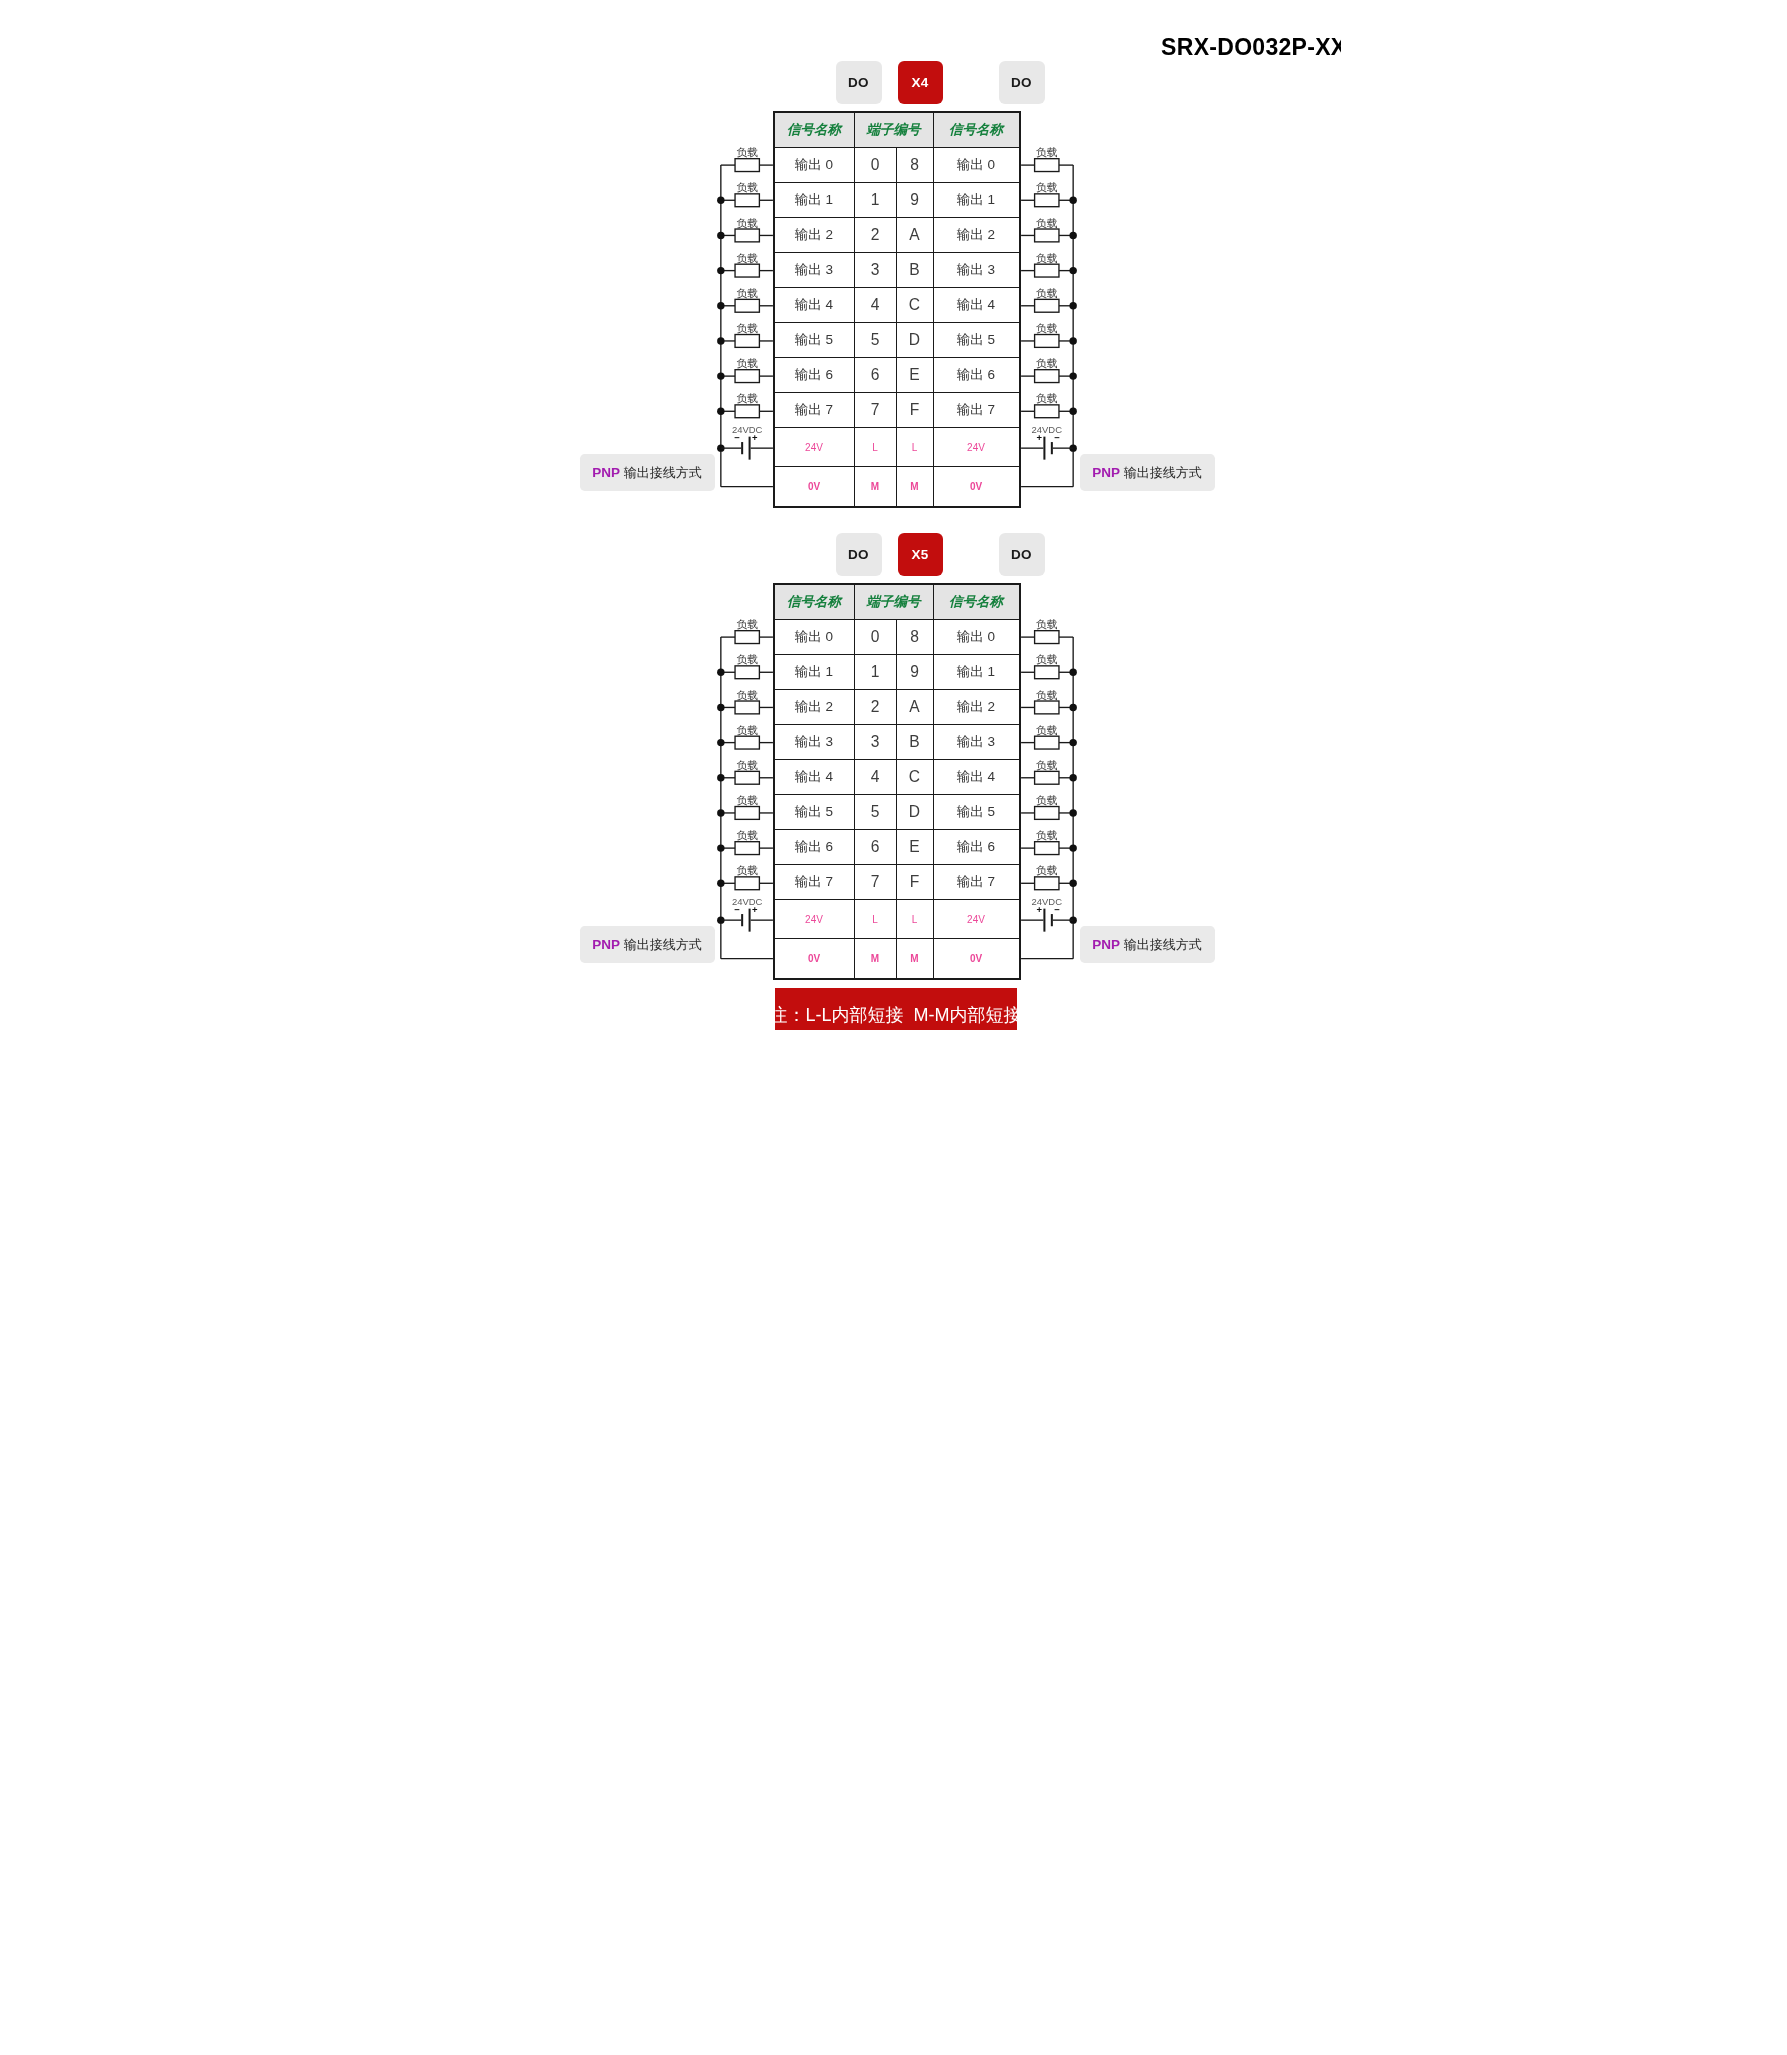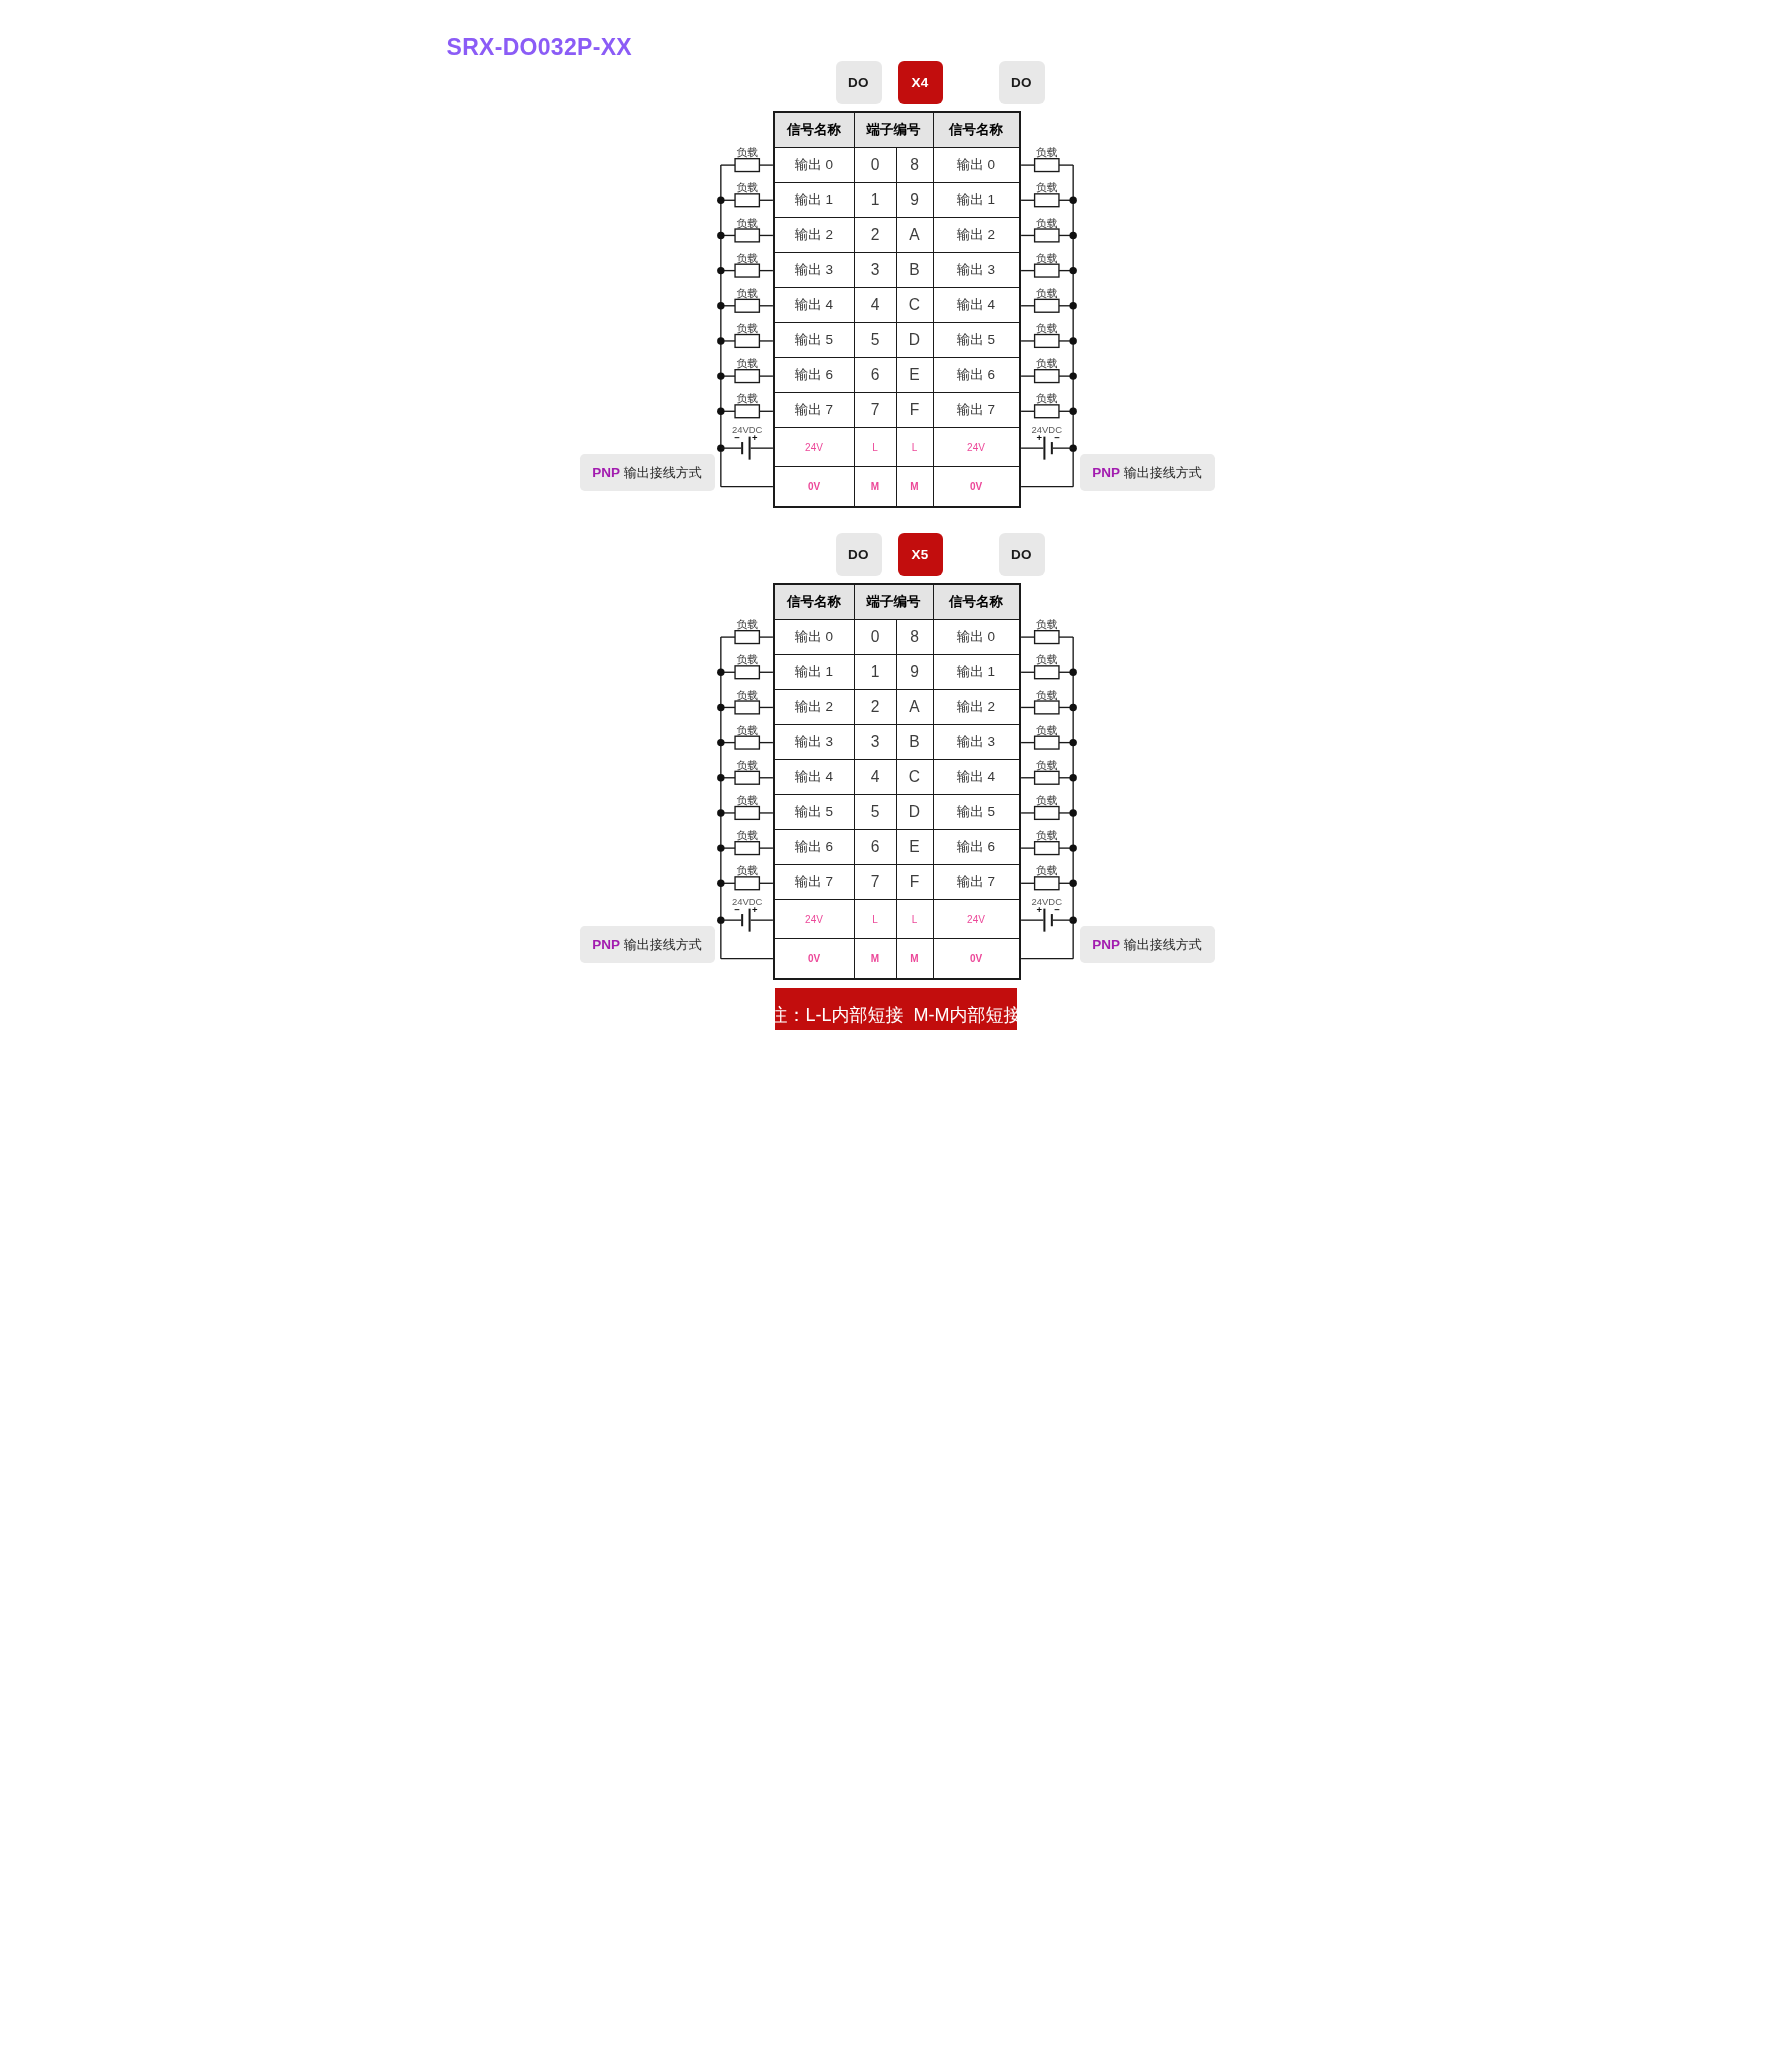--- a/index.html
+++ b/index.html
@@ -8,22 +8,22 @@
     --header-gray:#e4e4e4;
     --pnp-gray:#eaeaea;
     --wire:#1a1a1a;
   }
   html,body{margin:0;padding:0;background:#ffffff;}
   #canvas{
     position:relative;width:894px;height:1030px;margin:0 auto;background:#fff;
     font-family:"Liberation Sans","DejaVu Sans",sans-serif;overflow:hidden;
   }
   .page-title{
-    position:absolute;top:34px;left:0;width:900px;text-align:left;
-    font-size:23px;font-weight:800;color:#8b5cf6;letter-spacing:0.3px;
+    position:absolute;top:34px;left:0;width:900px;text-align:right;
+    font-size:23px;font-weight:800;color:#000000;letter-spacing:0.3px;
   }
   .diagram{position:absolute;left:0;width:894px;height:447px;}
   .badge{
     position:absolute;top:0;height:43px;border-radius:6.1px;
     display:flex;align-items:center;justify-content:center;
     font-size:13.5px;font-weight:bold;letter-spacing:0.3px;
   }
   .badge.gray{background:var(--badge-gray);color:#1b1b1b;margin-left:44px;}
   .badge.red{background:var(--red);color:#ffffff;}
   .badge.b-left{left:345px;width:46px;}
@@ -39,21 +39,21 @@
   }
   .sig .row:last-child{border-bottom:none;font-weight:bold;}
   .sig .row.header{border-bottom:1.7px solid var(--wire);}
   .sig .cell{
     display:flex;align-items:center;justify-content:center;
     box-sizing:border-box;border-right:1.1px solid var(--wire);
     font-size:13.5px;color:#383838;background:#fff;overflow:hidden;
   }
   .sig .cell:last-child{border-right:none;}
   .sig .row.header .cell{
-    background:var(--header-gray);font-weight:bold;font-size:13.5px;color:#000000;
+    background:var(--header-gray);font-weight:bold;font-size:13.5px;color:#15803d;font-style:italic;
   }
   .sig .row.header .cell.span2{grid-column:2 / 4;}
   .sig .cell.term{font-size:15.6px;color:#3d3d3d;}
   .sig .row.lm .cell{font-size:10px;color:#ec4899;}
   .circuit{position:absolute;top:50px;width:59px;height:397px;}
   .circuit.left{left:267px;}
   .circuit.right{left:574px;}
   .pnp{
     position:absolute;top:393px;height:37px;width:135px;border-radius:4.7px;
     background:var(--pnp-gray);display:flex;align-items:center;justify-content:center;

